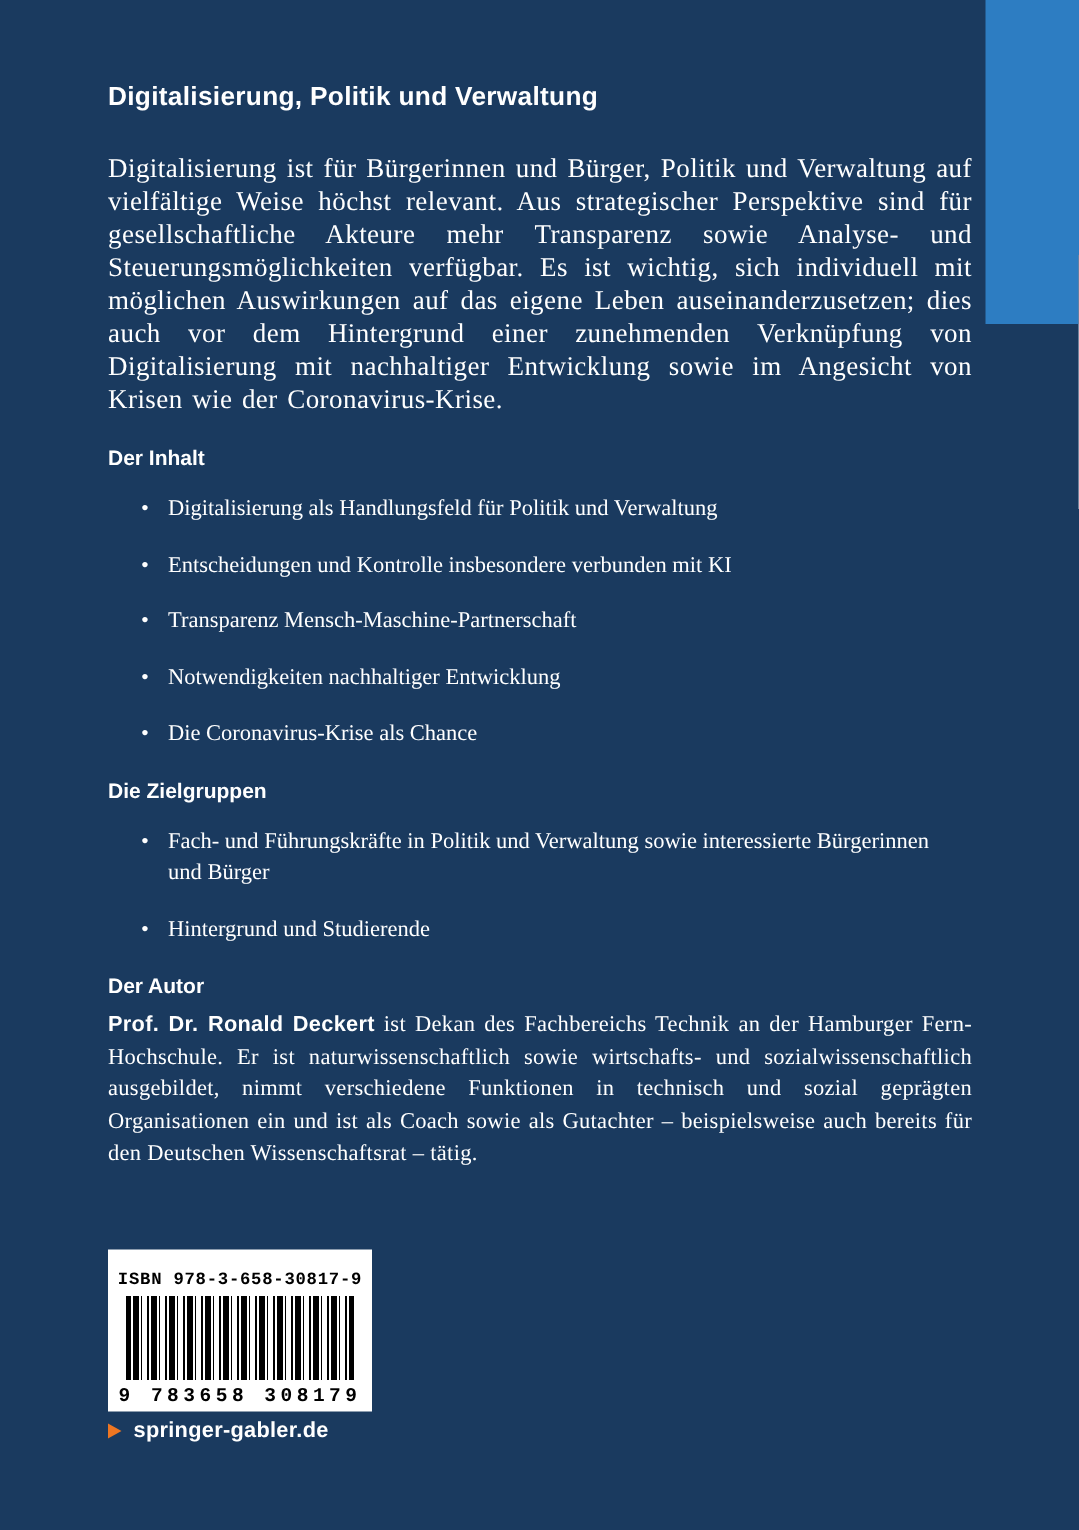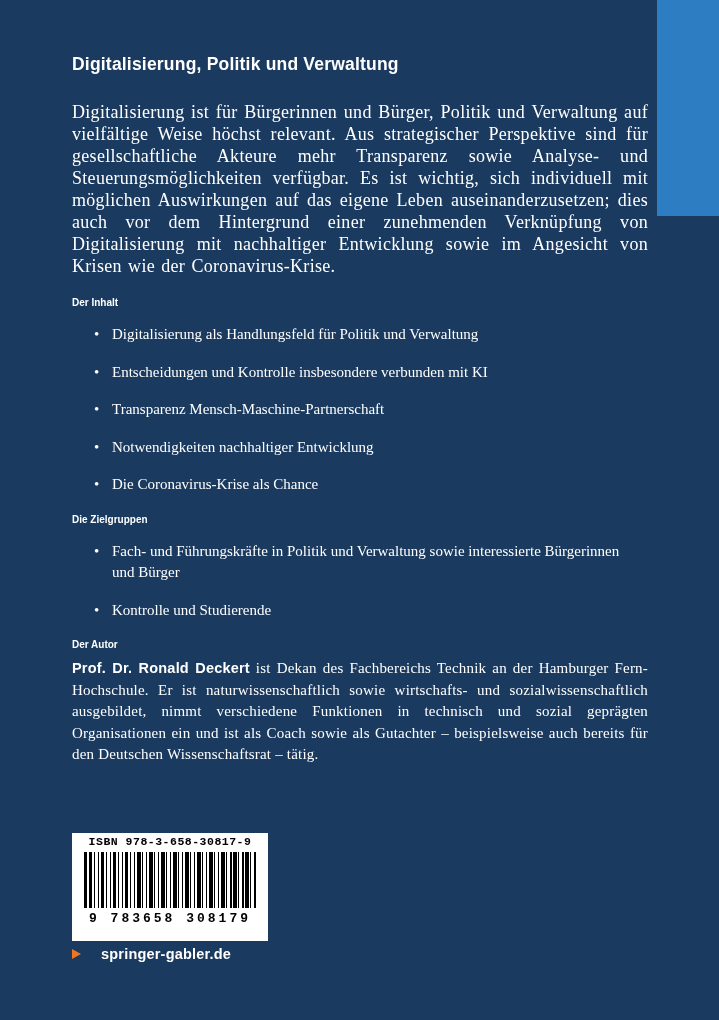--- a/index.html
+++ b/index.html
@@ -42,21 +42,21 @@
     margin: 0 0 20px 0;
     font-size: 18px;
     line-height: 22px;
     text-align: justify;
     letter-spacing: 0.3px;
     word-spacing: 1.5px;
   }
   .section-heading {
     font-family: "Liberation Sans", sans-serif;
     font-weight: bold;
-    font-size: 10px;
+    font-size: 14px;
     margin: 18px 0 8px 0;
   }
   ul.bullet-list {
     list-style: none;
     margin: 0;
     padding: 0;
     font-size: 15px;
     line-height: 21.5px;
   }
   ul.bullet-list li {
@@ -80,26 +80,26 @@
   }
   .author-name {
     font-family: "Liberation Sans", sans-serif;
     font-weight: bold;
     font-size: 14.5px;
   }
   .barcode-box {
     position: absolute;
     left: 72px;
     top: 833px;
-    width: 196px;
+    width: 176px;
     height: 108px;
     background: #ffffff;
     color: #000000;
     box-sizing: border-box;
-    padding-top: 2px;
+    padding-top: 14px;
   }
   .isbn-label {
     font-family: "Liberation Mono", monospace;
     font-size: 11.5px;
     font-weight: 600;
     text-align: center;
     letter-spacing: 0.5px;
     white-space: nowrap;
   }
   .barcode-bars {
@@ -125,21 +125,21 @@
     letter-spacing: 3px;
     margin-top: 3px;
     white-space: nowrap;
   }
   .footer {
     position: absolute;
     left: 72px;
     top: 946px;
     display: flex;
     align-items: center;
-    gap: 20px;
+    gap: 8px;
   }
   .arrow-icon {
     width: 0;
     height: 0;
     border-top: 5.5px solid transparent;
     border-bottom: 5.5px solid transparent;
     border-left: 9px solid #ee7622;
     display: inline-block;
   }
   .site-label {
@@ -168,21 +168,21 @@
       <li>Digitalisierung als Handlungsfeld für Politik und Verwaltung</li>
       <li>Entscheidungen und Kontrolle insbesondere verbunden mit KI</li>
       <li>Transparenz Mensch-Maschine-Partnerschaft</li>
       <li>Notwendigkeiten nachhaltiger Entwicklung</li>
       <li>Die Coronavirus-Krise als Chance</li>
     </ul>
 
     <h2 class="section-heading">Die Zielgruppen</h2>
     <ul class="bullet-list">
       <li>Fach- und Führungskräfte in Politik und Verwaltung sowie interessierte Bürgerinnen und Bürger</li>
-      <li>Kontrolle und Studierende</li>
+      <li>Hintergrund und Studierende</li>
     </ul>
 
     <h2 class="section-heading">Der Autor</h2>
     <p class="author-para"><span class="author-name">Prof. Dr. Ronald Deckert</span> <span>ist Dekan des Fachbereichs Technik an der Hamburger Fern-Hochschule. Er ist naturwissenschaftlich sowie wirtschafts- und sozialwissenschaftlich ausgebildet, nimmt verschiedene Funktionen in technisch und sozial geprägten Organisationen ein und ist als Coach sowie als Gutachter – beispielsweise auch bereits für den Deutschen Wissenschaftsrat – tätig.</span></p>
 
   </div>
 
   <div class="barcode-box">
     <div class="isbn-label">ISBN 978-3-658-30817-9</div>
     <div class="barcode-bars"></div>

